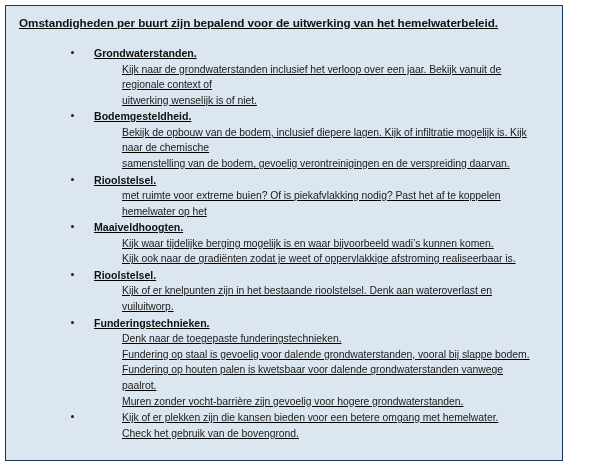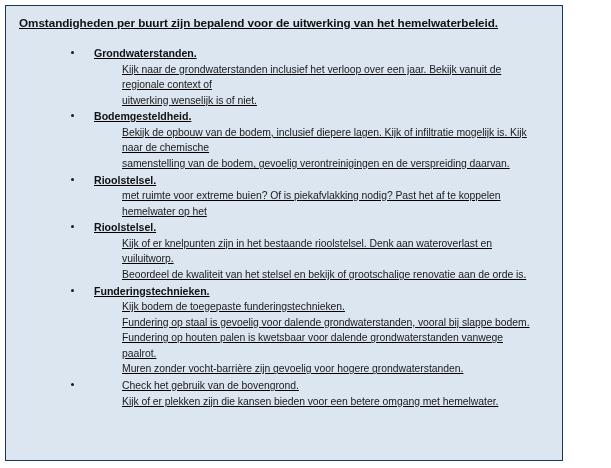--- a/index.html
+++ b/index.html
@@ -111,38 +111,45 @@
       </li>
       <li class="topic">
         <span class="topic-bullet"></span>
         <span class="topic-title">Rioolstelsel.</span>
         <div class="topic-lines">
           <div class="topic-line">met ruimte voor extreme buien? Of is piekafvlakking nodig? Past het af te koppelen hemelwater op het</div>
         </div>
       </li>
       <li class="topic">
         <span class="topic-bullet"></span>
+        <span class="topic-title">Maaiveldhoogten.</span>
+        <div class="topic-lines">
+          <div class="topic-line">Kijk waar tijdelijke berging mogelijk is en waar bijvoorbeeld wadi’s kunnen komen.</div>
+          <div class="topic-line">Kijk ook naar de gradiënten zodat je weet of oppervlakkige afstroming realiseerbaar is.</div>
+        </div>
+      </li>
+      <li class="topic">
+        <span class="topic-bullet"></span>
         <span class="topic-title">Rioolstelsel.</span>
         <div class="topic-lines">
           <div class="topic-line">Kijk of er knelpunten zijn in het bestaande rioolstelsel. Denk aan wateroverlast en vuiluitworp.</div>
-          <div class="topic-line">Beoordeel de kwaliteit van het stelsel en bekijk of grootschalige renovatie aan de orde is.</div>
         </div>
       </li>
       <li class="topic">
         <span class="topic-bullet"></span>
         <span class="topic-title">Funderingstechnieken.</span>
         <div class="topic-lines">
-          <div class="topic-line">Kijk bodem de toegepaste funderingstechnieken.</div>
+          <div class="topic-line">Denk naar de toegepaste funderingstechnieken.</div>
           <div class="topic-line">Fundering op staal is gevoelig voor dalende grondwaterstanden, vooral bij slappe bodem.</div>
           <div class="topic-line">Fundering op houten palen is kwetsbaar voor dalende grondwaterstanden vanwege paalrot.</div>
           <div class="topic-line">Muren zonder vocht-barrière zijn gevoelig voor hogere grondwaterstanden.</div>
         </div>
       </li>
       <li class="topic">
         <span class="topic-bullet"></span>
         <div class="topic-lines">
+          <div class="topic-line">Kijk of er plekken zijn die kansen bieden voor een betere omgang met hemelwater.</div>
           <div class="topic-line">Check het gebruik van de bovengrond.</div>
-          <div class="topic-line">Kijk of er plekken zijn die kansen bieden voor een betere omgang met hemelwater.</div>
         </div>
       </li>
     </ul>
 
 </div>
 
 </body></html>

